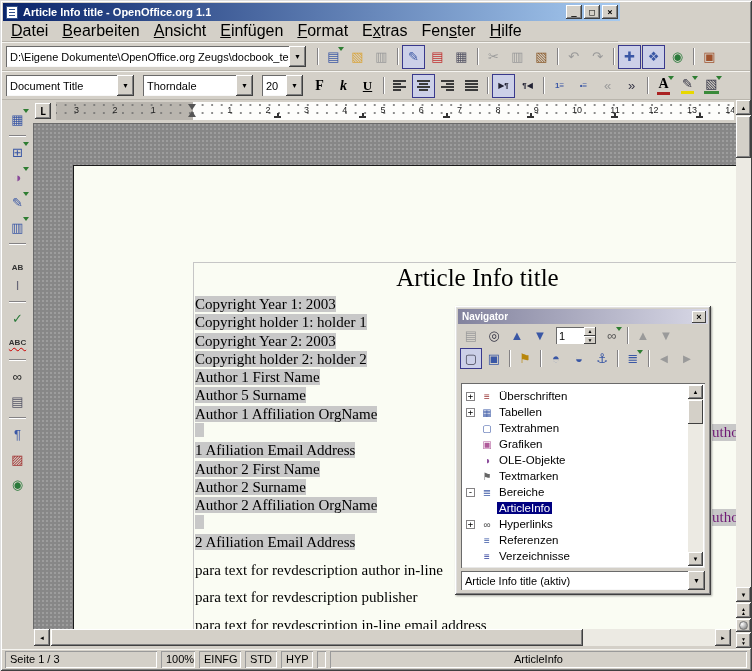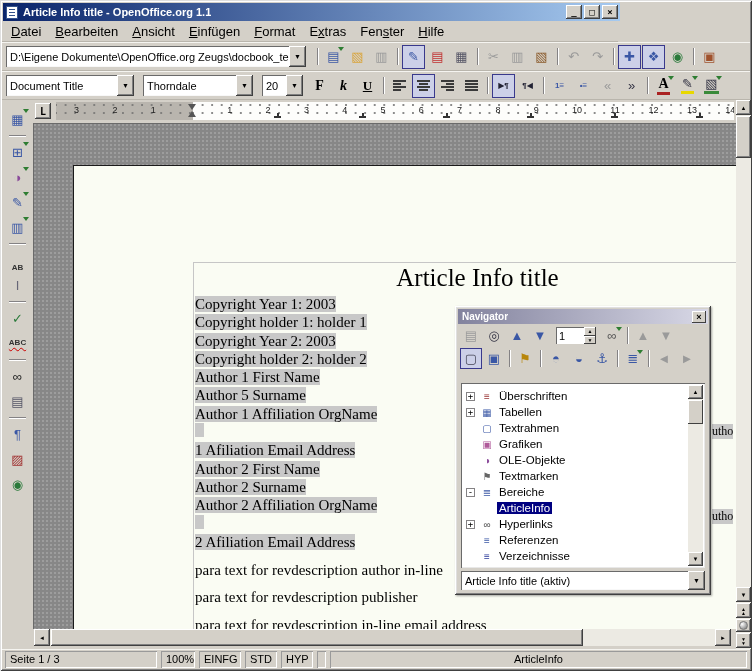--- a/index.html
+++ b/index.html
@@ -18,21 +18,21 @@
   .win-icon::after{content:"";position:absolute;left:2px;top:2px;right:2px;height:8px;
     background:repeating-linear-gradient(#35538c 0 1px,transparent 1px 3px);}
   .title-text{white-space:nowrap;overflow:hidden;}
   .caps{margin-left:auto;display:flex;gap:2px;}
   .cap{width:16px;height:14px;border:none;background:#d4d0c8;font-size:9px;line-height:11px;font-weight:bold;
     font-family:"DejaVu Sans Mono",monospace;padding:0;
     box-shadow:inset -1px -1px #404040, inset 1px 1px #fff, inset -2px -2px #808080;}
 
   
   .menubar{position:absolute;left:2px;top:21px;width:616px;height:21px;display:flex;align-items:center;
-    padding-left:2px;font-size:13px;border-bottom:1px solid #b9b5ac;}
+    padding-left:2px;font-size:16px;border-bottom:1px solid #b9b5ac;}
   .menu-item{padding:2px 7px;white-space:nowrap;}
 
   
   .funcbar{position:absolute;left:2px;top:42px;width:748px;height:29px;display:flex;align-items:center;
     padding-left:4px;border-bottom:1px solid #b9b5ac;border-top:1px solid #f5f4f0;}
   .objbar{position:absolute;left:2px;top:71px;width:748px;height:29px;display:flex;align-items:center;
     padding-left:4px;border-bottom:1px solid #b9b5ac;border-top:1px solid #f5f4f0;}
   .tb-row{display:flex;align-items:center;gap:1px;}
   .tbtn{position:relative;width:23px;height:24px;border:none;background:transparent;padding:0;
     display:flex;align-items:center;justify-content:center;}
@@ -104,21 +104,21 @@
     border-left:1px solid #1a1a1a;border-top:1px solid #1a1a1a;}
   .textarea{position:absolute;left:119px;top:96px;width:567px;
     border-left:1px solid #c6c6c6;border-top:1px solid #c6c6c6;padding-left:1px;}
   .doc-title{font-family:"Liberation Serif","DejaVu Serif",serif;font-size:25px;text-align:center;
     height:32px;line-height:30px;white-space:nowrap;}
   .doc-line{font-family:"Liberation Serif","DejaVu Serif",serif;font-size:15px;line-height:18.3px;
     height:18.3px;white-space:nowrap;}
   .doc-line.para{margin-top:9.5px;}
   .line-text.field{background:#c8c8c8;}
   .line-text.stub{display:inline-block;width:9px;height:14px;background:#c8c8c8;}
-  .frag{position:absolute;font-family:"Liberation Serif","DejaVu Serif",serif;font-size:12px;background:#c8c8c8;color:#000000;}
+  .frag{position:absolute;font-family:"Liberation Serif","DejaVu Serif",serif;font-size:15px;background:#c8c8c8;color:#701a75;}
   .f1{left:679px;top:301px;}
   .f2{left:679px;top:386px;}
 
   
   .navigator{position:absolute;left:455px;top:306px;width:256px;height:289px;background:#d4d0c8;z-index:30;padding:3px;
     box-shadow:inset -1px -1px #404040, inset 1px 1px #fff, inset -2px -2px #808080, inset 2px 2px #dfdfdf, 1px 1px 2px rgba(0,0,0,.35);}
   .nav-title{height:15px;background:linear-gradient(90deg,#83839e,#d8d8e6);display:flex;align-items:center;
     padding:0 2px 0 4px;font-size:10px;font-weight:bold;color:#fff;}
   .nav-close{margin-left:auto;width:14px;height:12px;border:none;background:#d4d0c8;font-size:9px;line-height:10px;
     font-weight:bold;color:#000;padding:0;

